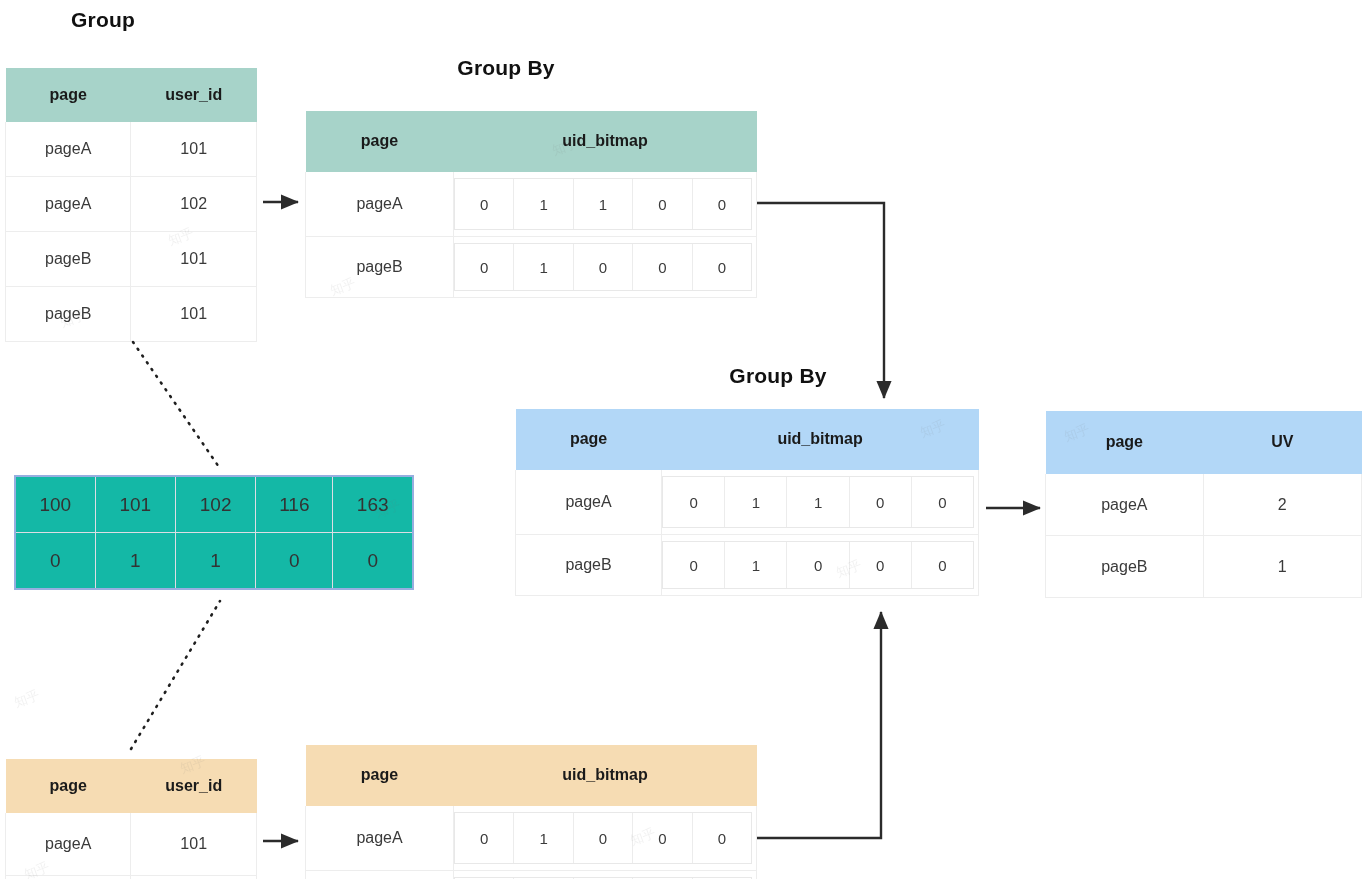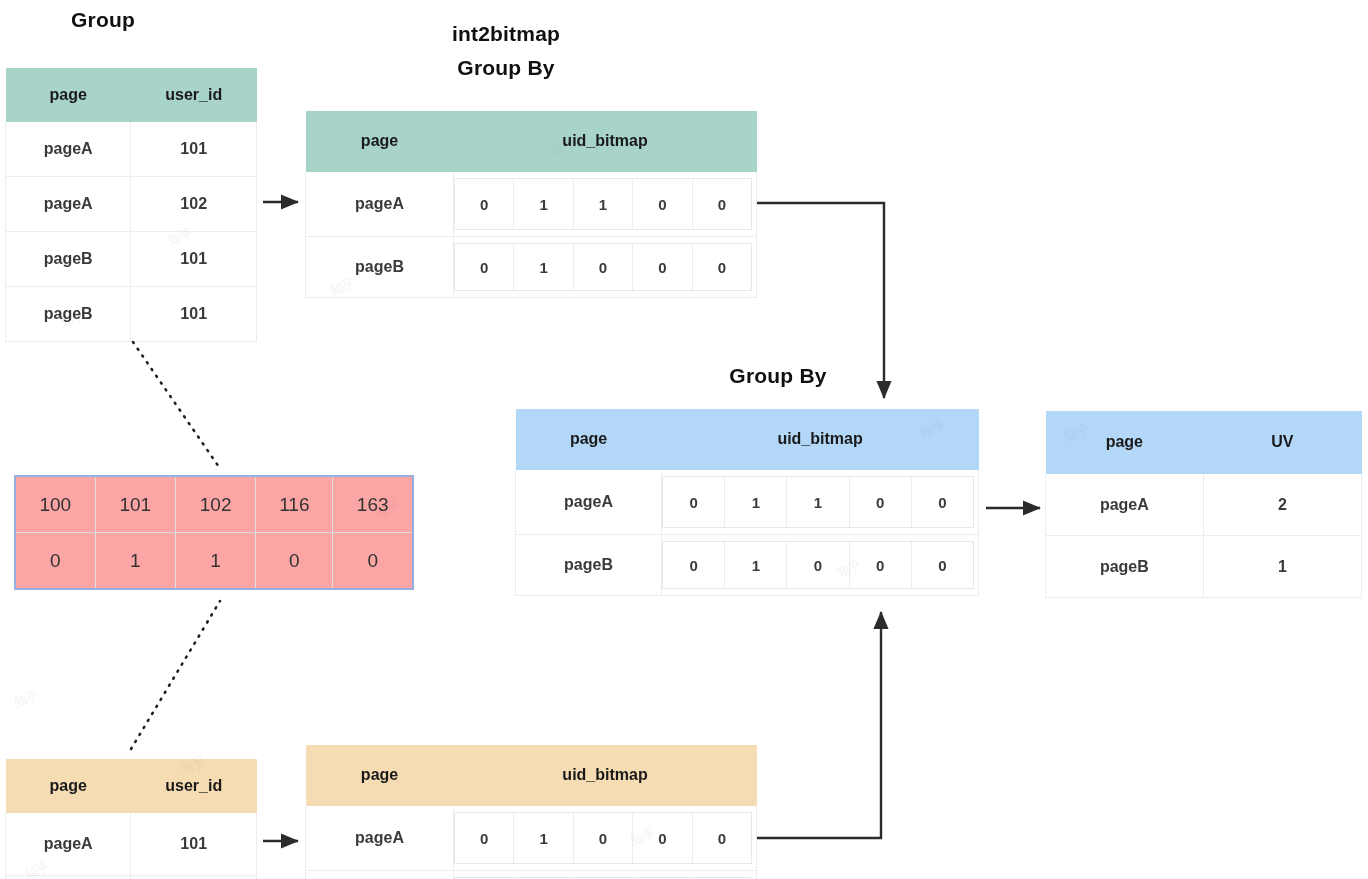--- a/index.html
+++ b/index.html
@@ -14,37 +14,37 @@
   .title{
     position:absolute;font-weight:bold;font-size:21px;color:#111;
     letter-spacing:.2px;white-space:nowrap;text-align:center;line-height:32px;
   }
 
   
   .tbl{position:absolute;border-collapse:collapse;background:#fff;}
   .tbl td,.tbl th{
     border:1px solid #ededed;
     text-align:center;vertical-align:middle;padding:0;
-    font-size:16px;color:#3a3a3a;font-weight:bold;
+    font-size:16px;color:#3a3a3a;font-weight:normal;
   }
   .tbl th{font-weight:bold;color:#1a1a1a;font-size:16px;border-color:transparent;}
   .hdr-teal th{background:#a7d3c9;}
   .hdr-blue th{background:#b2d7f7;}
   .hdr-orange th{background:#f6dcb3;}
   .bitwrap{padding:6px 4px 6px 0 !important;border:1px solid #ededed;background:#fff;}
   .bitbox{border:1px solid #e8e8e8;display:flex;height:100%;}
   .bitbox > span{
     flex:1 1 0;display:flex;align-items:center;justify-content:center;
     border-right:1px solid #ececec;font-size:15px;color:#3b3b3b;
   }
   .bitbox > span:last-child{border-right:none;}
 
   
   .arraybox{
-    position:absolute;border:2px solid #97aee0;background:#fca5a5;
+    position:absolute;border:2px solid #97aee0;background:#14b8a6;
     box-sizing:border-box;
   }
   .arraybox table{border-collapse:collapse;width:100%;height:100%;}
   .arraybox td{
     border:1px solid #dddde4;text-align:center;vertical-align:middle;
     font-size:19px;color:#333;
   }
   .arraybox tr:first-child td{border-top:none;}
   .arraybox tr:last-child td{border-bottom:none;}
   .arraybox td:first-child{border-left:none;}
@@ -57,21 +57,20 @@
   .wm{position:absolute;color:rgba(120,120,120,.10);font-size:13px;
       transform:rotate(-20deg);user-select:none;white-space:nowrap;}
 </style>
 </head>
 <body>
 
 <div class="stage">
 
   <div class="title" style="left:38px;top:4px;width:130px;">Group</div>
 
-  <div class="title" style="left:406px;top:18px;width:200px;">int2bitmap</div>
   <div class="title" style="left:406px;top:52px;width:200px;">Group By</div>
 
   <div class="title" style="left:668px;top:360px;width:220px;">Group By</div>
 
 
   <table class="tbl hdr-teal" style="left:5px;top:67px;width:252px;">
     <thead>
       <tr>
         <th style="width:126px;height:53px;">page</th>
         <th style="width:126px;height:53px;">user_id</th>

